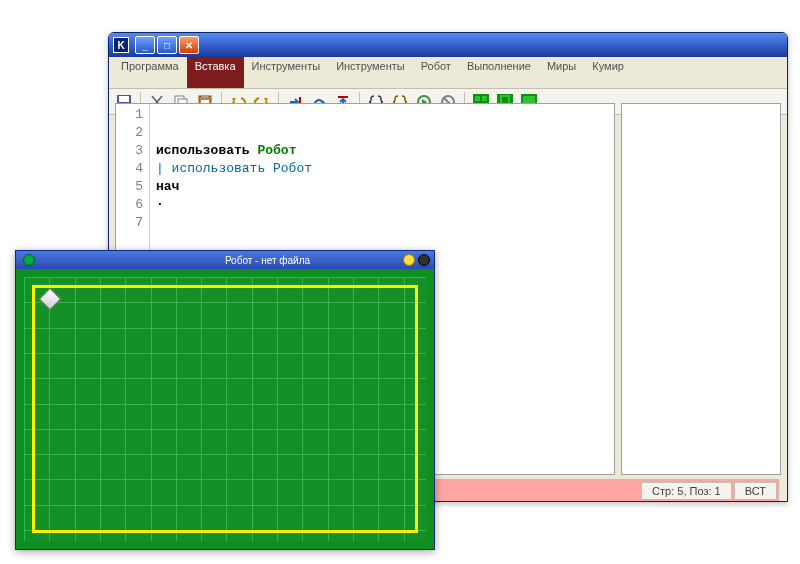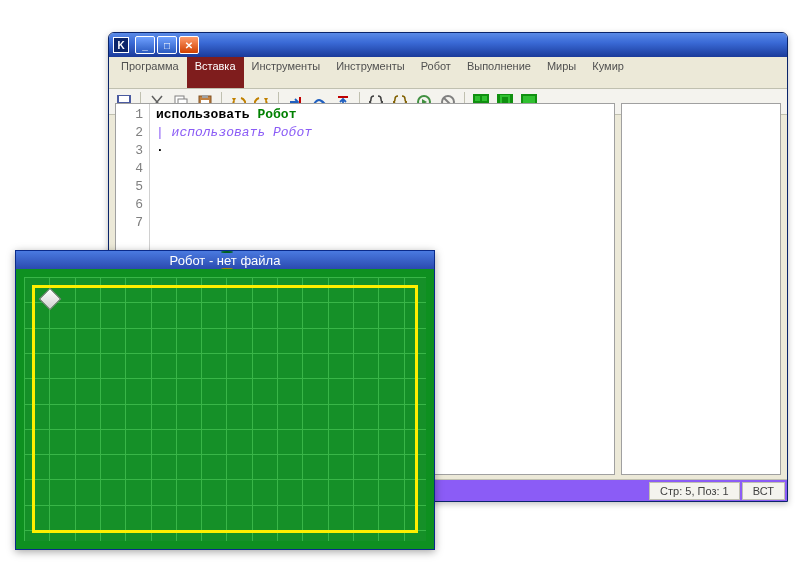--- a/index.html
+++ b/index.html
@@ -80,46 +80,45 @@
     flex:1;border:1px solid #a0a0a0;background:#fff;
     display:flex;
   }
   .gutter{
     width:34px;background:#fff;border-right:1px solid #d0d0d0;
     color:#808080;font:13px/18px "Courier New",monospace;
     text-align:right;padding:2px 6px 0 0;
   }
   .code{
     flex:1;font:bold 13px/18px "Courier New",monospace;
-    padding:2px 0 0 6px;white-space:pre;color:#000;
+    padding:2px 0 0 6px;white-space:pre;color:#000;margin-top:36px;
   }
   .kw-green{color:#008000;}
-  .kw-gray{color:#8b5cf6;font-style:italic;font-weight:normal;}
+  .kw-gray{color:#0369a1;font-weight:normal;}
   .side-pane{
     width:160px;border:1px solid #a0a0a0;background:#fff;
   }
   .statusbar{
-    position:absolute;left:0;right:0;bottom:0;height:22px;
-    background:#8b5cf6;border-top:1px solid #c0c0b0;
+    position:absolute;left:0;right:8px;bottom:0;height:22px;
+    background:#fca5a5;border-top:1px solid #c0c0b0;
     display:flex;justify-content:flex-end;align-items:center;
     font-size:11px;color:#404040;margin-top:32px;
   }
   .status-cell{border:1px solid #c0c0b0;padding:2px 10px;margin-right:2px;background:#f4f3ee;}
   
   .win-robot{
     position:absolute;left:15px;top:250px;width:420px;height:300px;
     background:#0e9020;border:1px solid #0a2a8a;
     box-shadow:0 2px 8px rgba(0,0,0,.35);
     z-index:5;
   }
   .robot-title{
     height:18px;background:linear-gradient(#4a7ae0,#2a4ab0);
-    display:flex;align-items:center;color:#fff;font-size:13px;
+    display:flex;align-items:center;color:#fff;font-size:10px;
     padding:0 4px;
-    flex-direction:column;
   }
   .robot-title .spacer-l{width:100px;}
   .robot-title .title{flex:1;text-align:center;}
   .robot-title .dot{width:12px;height:12px;border-radius:50%;margin-left:3px;}
   .dot.green{background:#00aa44;border:1px solid #006020;}
   .dot.yellow{background:#ffe040;border:1px solid #a08000;}
   .dot.dark{background:#303030;border:1px solid #000;}
   .robot-field{
     position:absolute;top:18px;left:0;right:0;bottom:0;
     background:#0e9020;
@@ -280,21 +279,21 @@
     <div class="editor-pane">
       <div class="gutter" id="gutter">
           <div>1</div>
           <div>2</div>
           <div>3</div>
           <div>4</div>
           <div>5</div>
           <div>6</div>
           <div>7</div>
         </div>
-      <div class="code" id="code"><div><span>использовать </span><span class="kw-green">Робот</span></div><div><span class="kw-gray">| использовать Робот</span></div><div><span>·</span></div><div><span></span></div></div>
+      <div class="code" id="code"><div><span>использовать </span><span class="kw-green">Робот</span></div><div><span class="kw-gray">| использовать Робот</span></div><div><span>нач</span></div><div><span>·</span></div><div><span></span></div></div>
     </div>
     <div class="side-pane"></div>
   </div>
 
   <div class="statusbar">
     <div class="status-cell">Стр: 5, Поз: 1</div>
     <div class="status-cell">ВСТ</div>
   </div>
 </div>
 

